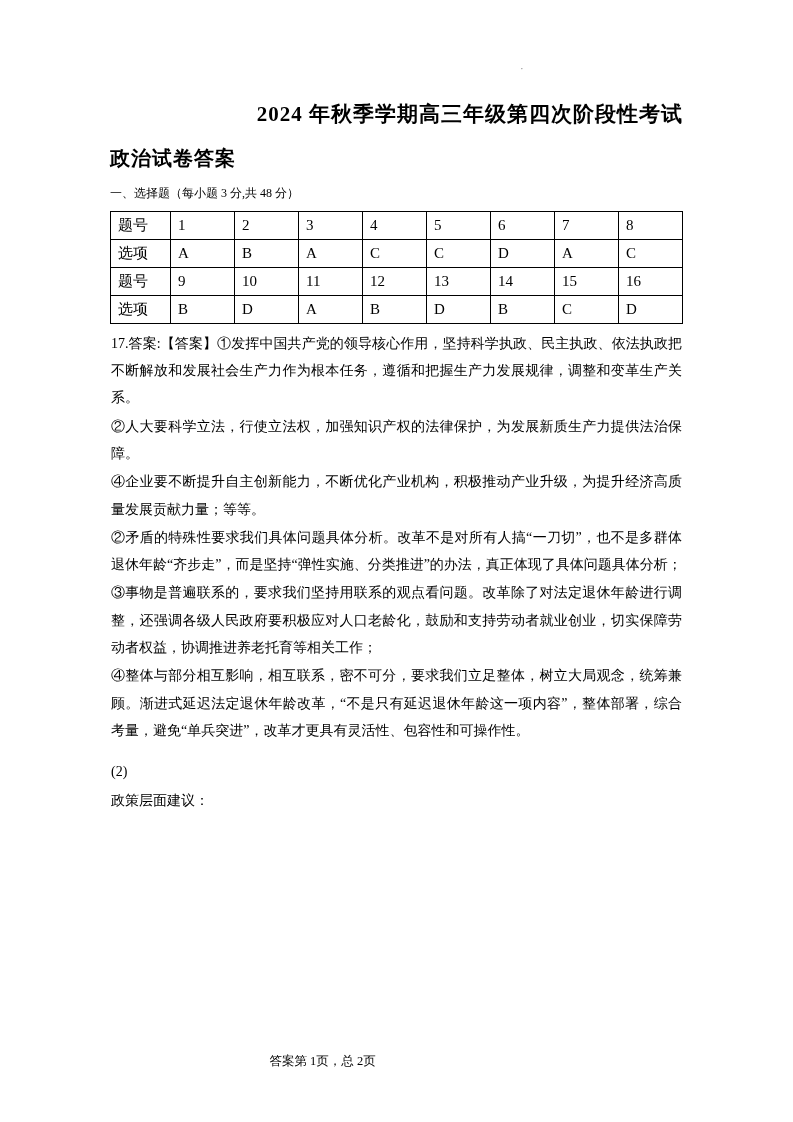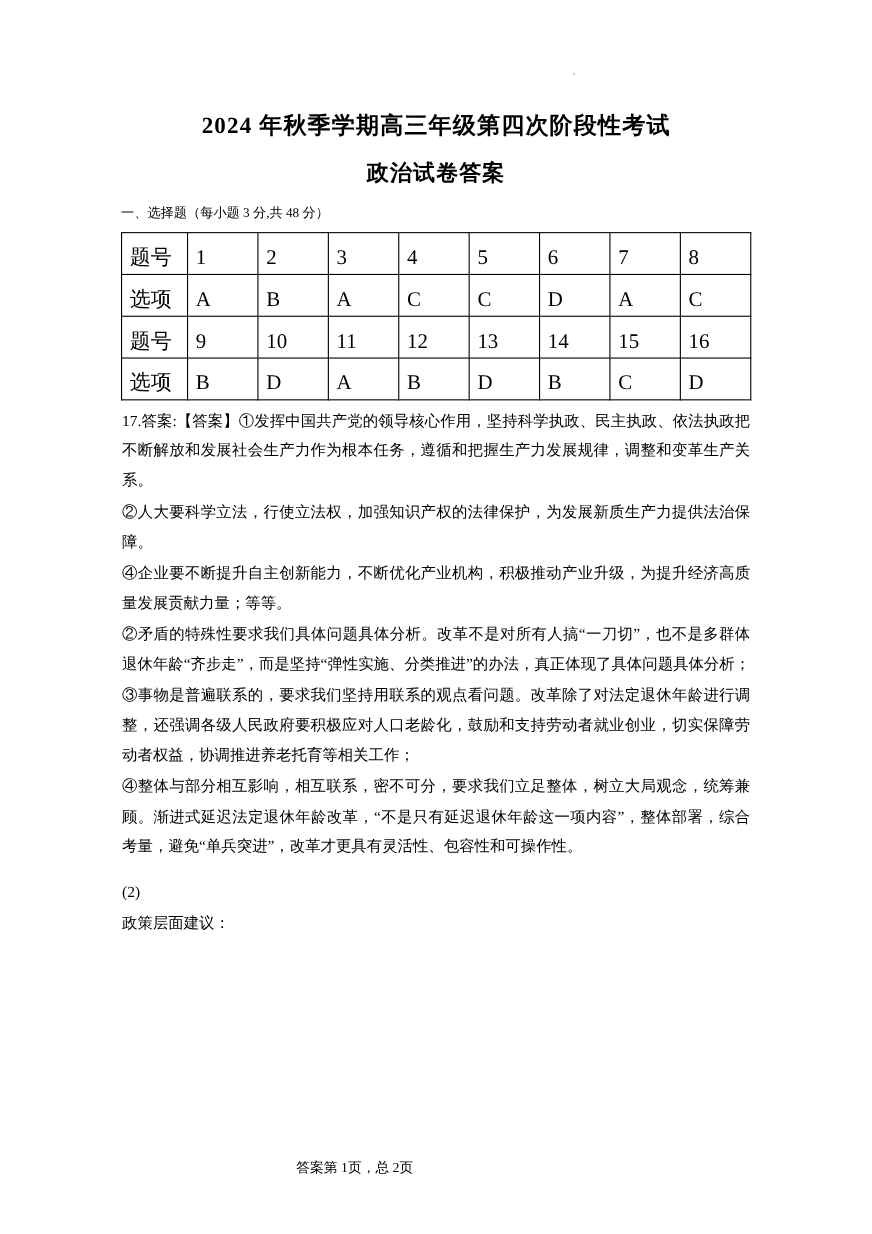--- a/index.html
+++ b/index.html
@@ -16,29 +16,29 @@
     overflow: hidden;
   }
   .page {
     position: relative;
     width: 793px;
     height: 1122px;
     box-sizing: border-box;
     padding: 60px 110px 0 110px;
   }
   .title {
-    text-align: center;
+    text-align: right;
     font-size: 21px;
     font-weight: bold;
     letter-spacing: 1px;
     margin-top: 38px;
     line-height: 1.6;
   }
   .subtitle {
-    text-align: center;
+    text-align: left;
     font-size: 20px;
     font-weight: bold;
     letter-spacing: 1px;
     margin-top: 10px;
     line-height: 1.6;
   }
   .section-head {
     font-size: 12px;
     margin-top: 10px;
     margin-bottom: 8px;
@@ -46,22 +46,22 @@
   }
   table.answers {
     border-collapse: collapse;
     width: 100%;
     table-layout: fixed;
     margin-bottom: 6px;
   }
   table.answers td {
     border: 1px solid #000000;
     height: 27px;
-    font-size: 19px;
-    padding: 10px 0 0 7px;
+    font-size: 15px;
+    padding: 0 0 0 7px;
     vertical-align: middle;
     line-height: 1.2;
   }
   table.answers td.labelcell {
     width: 52px;
   }
   p.body {
     font-size: 14px;
     line-height: 1.95;
     margin: 1px;

